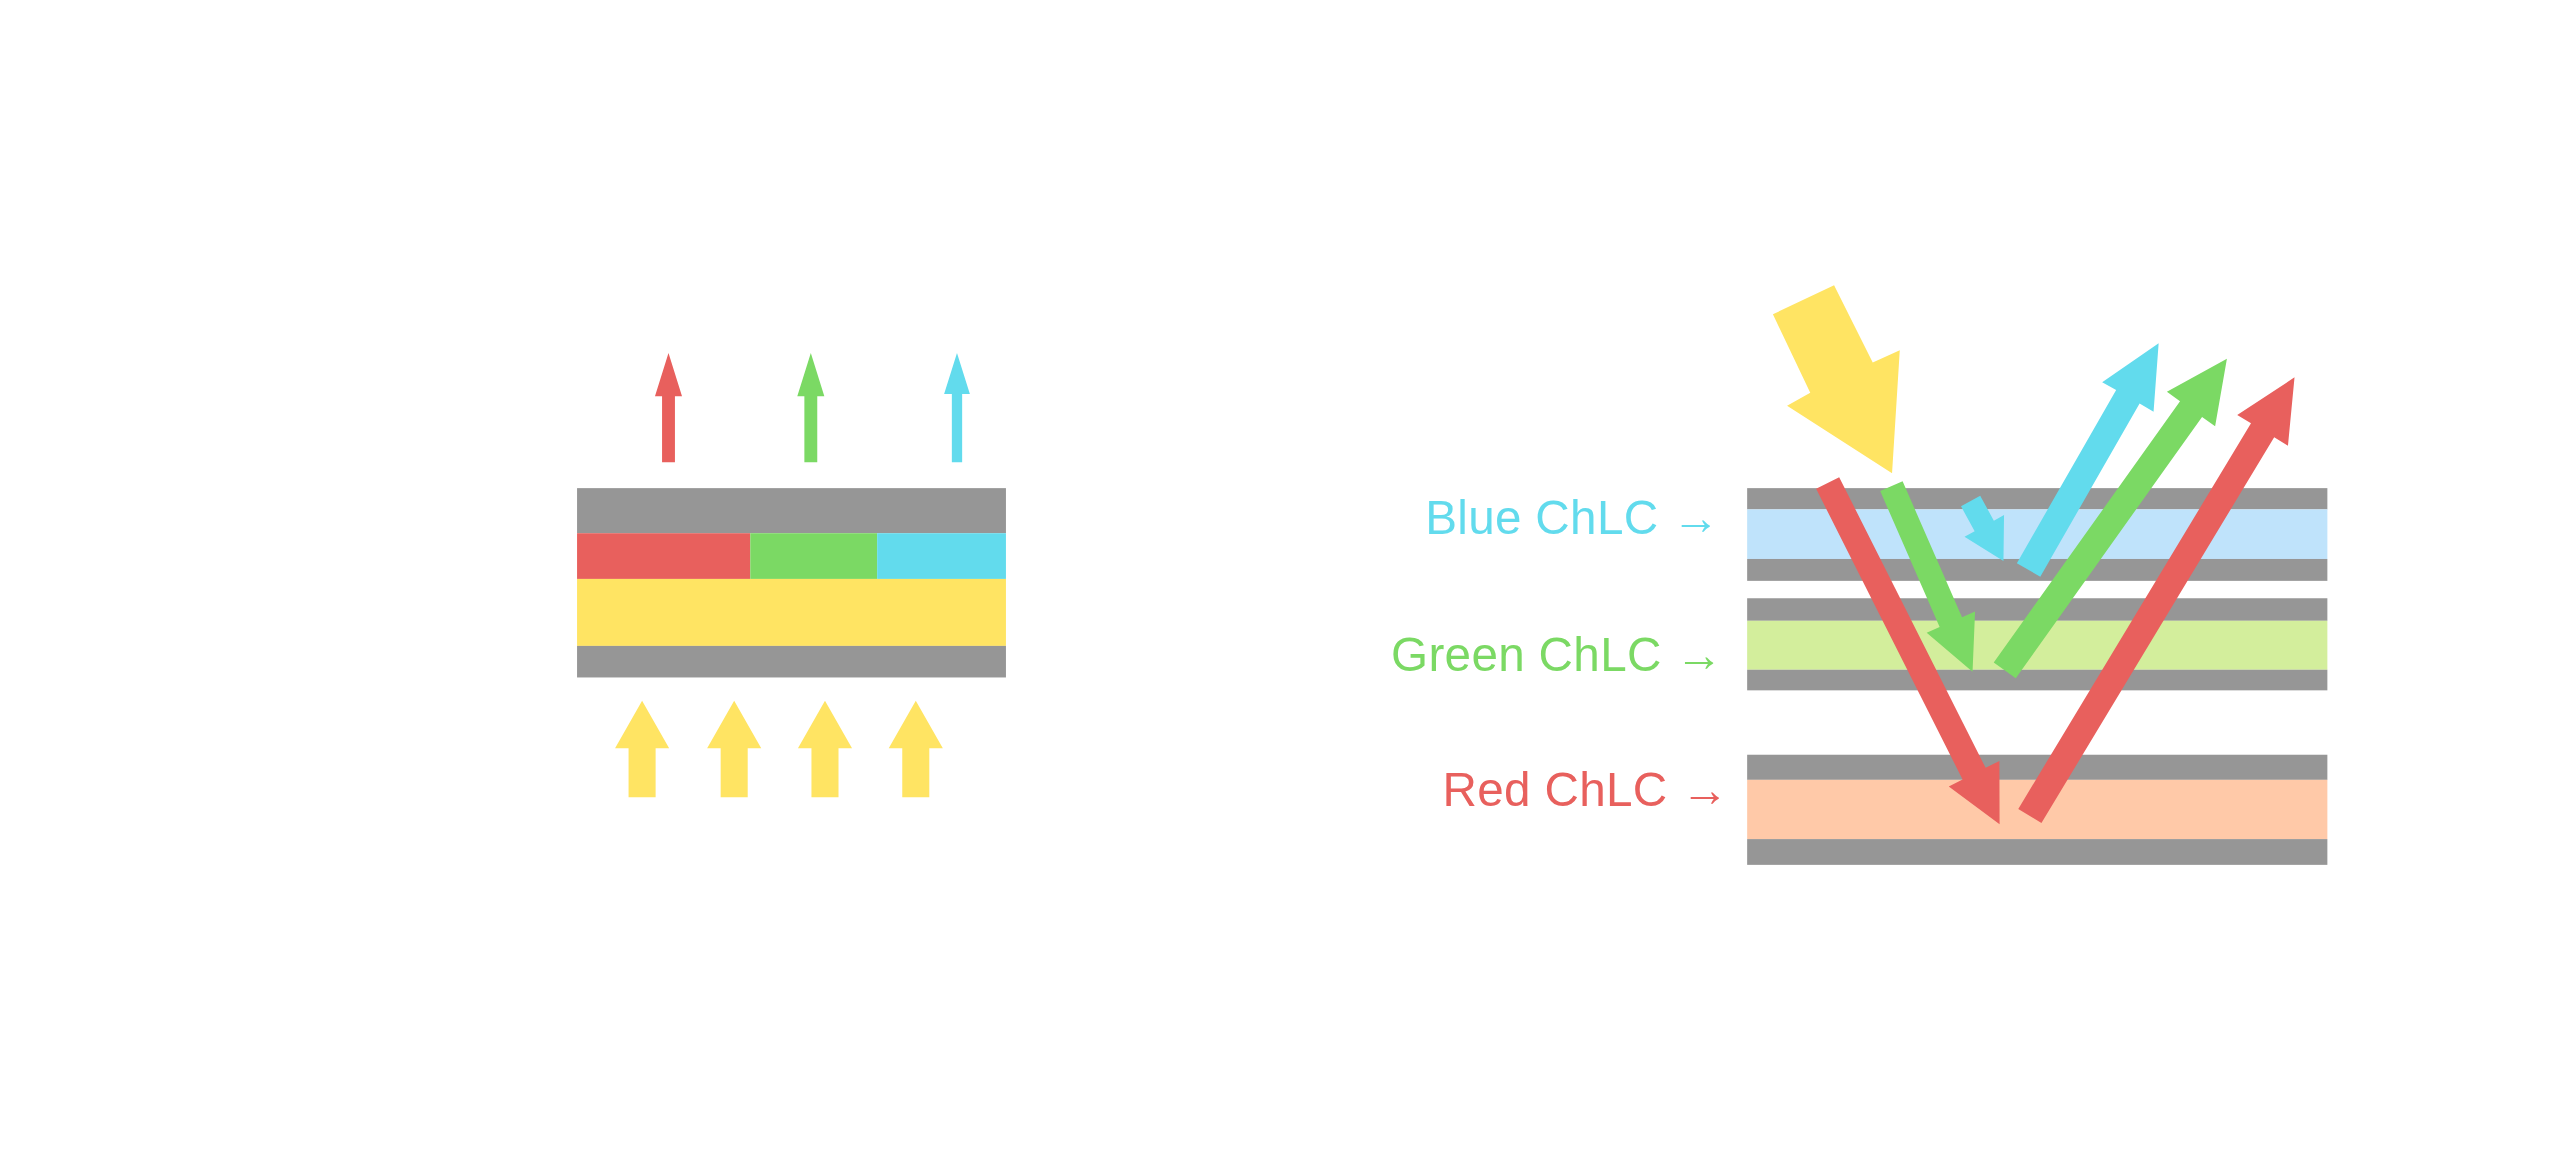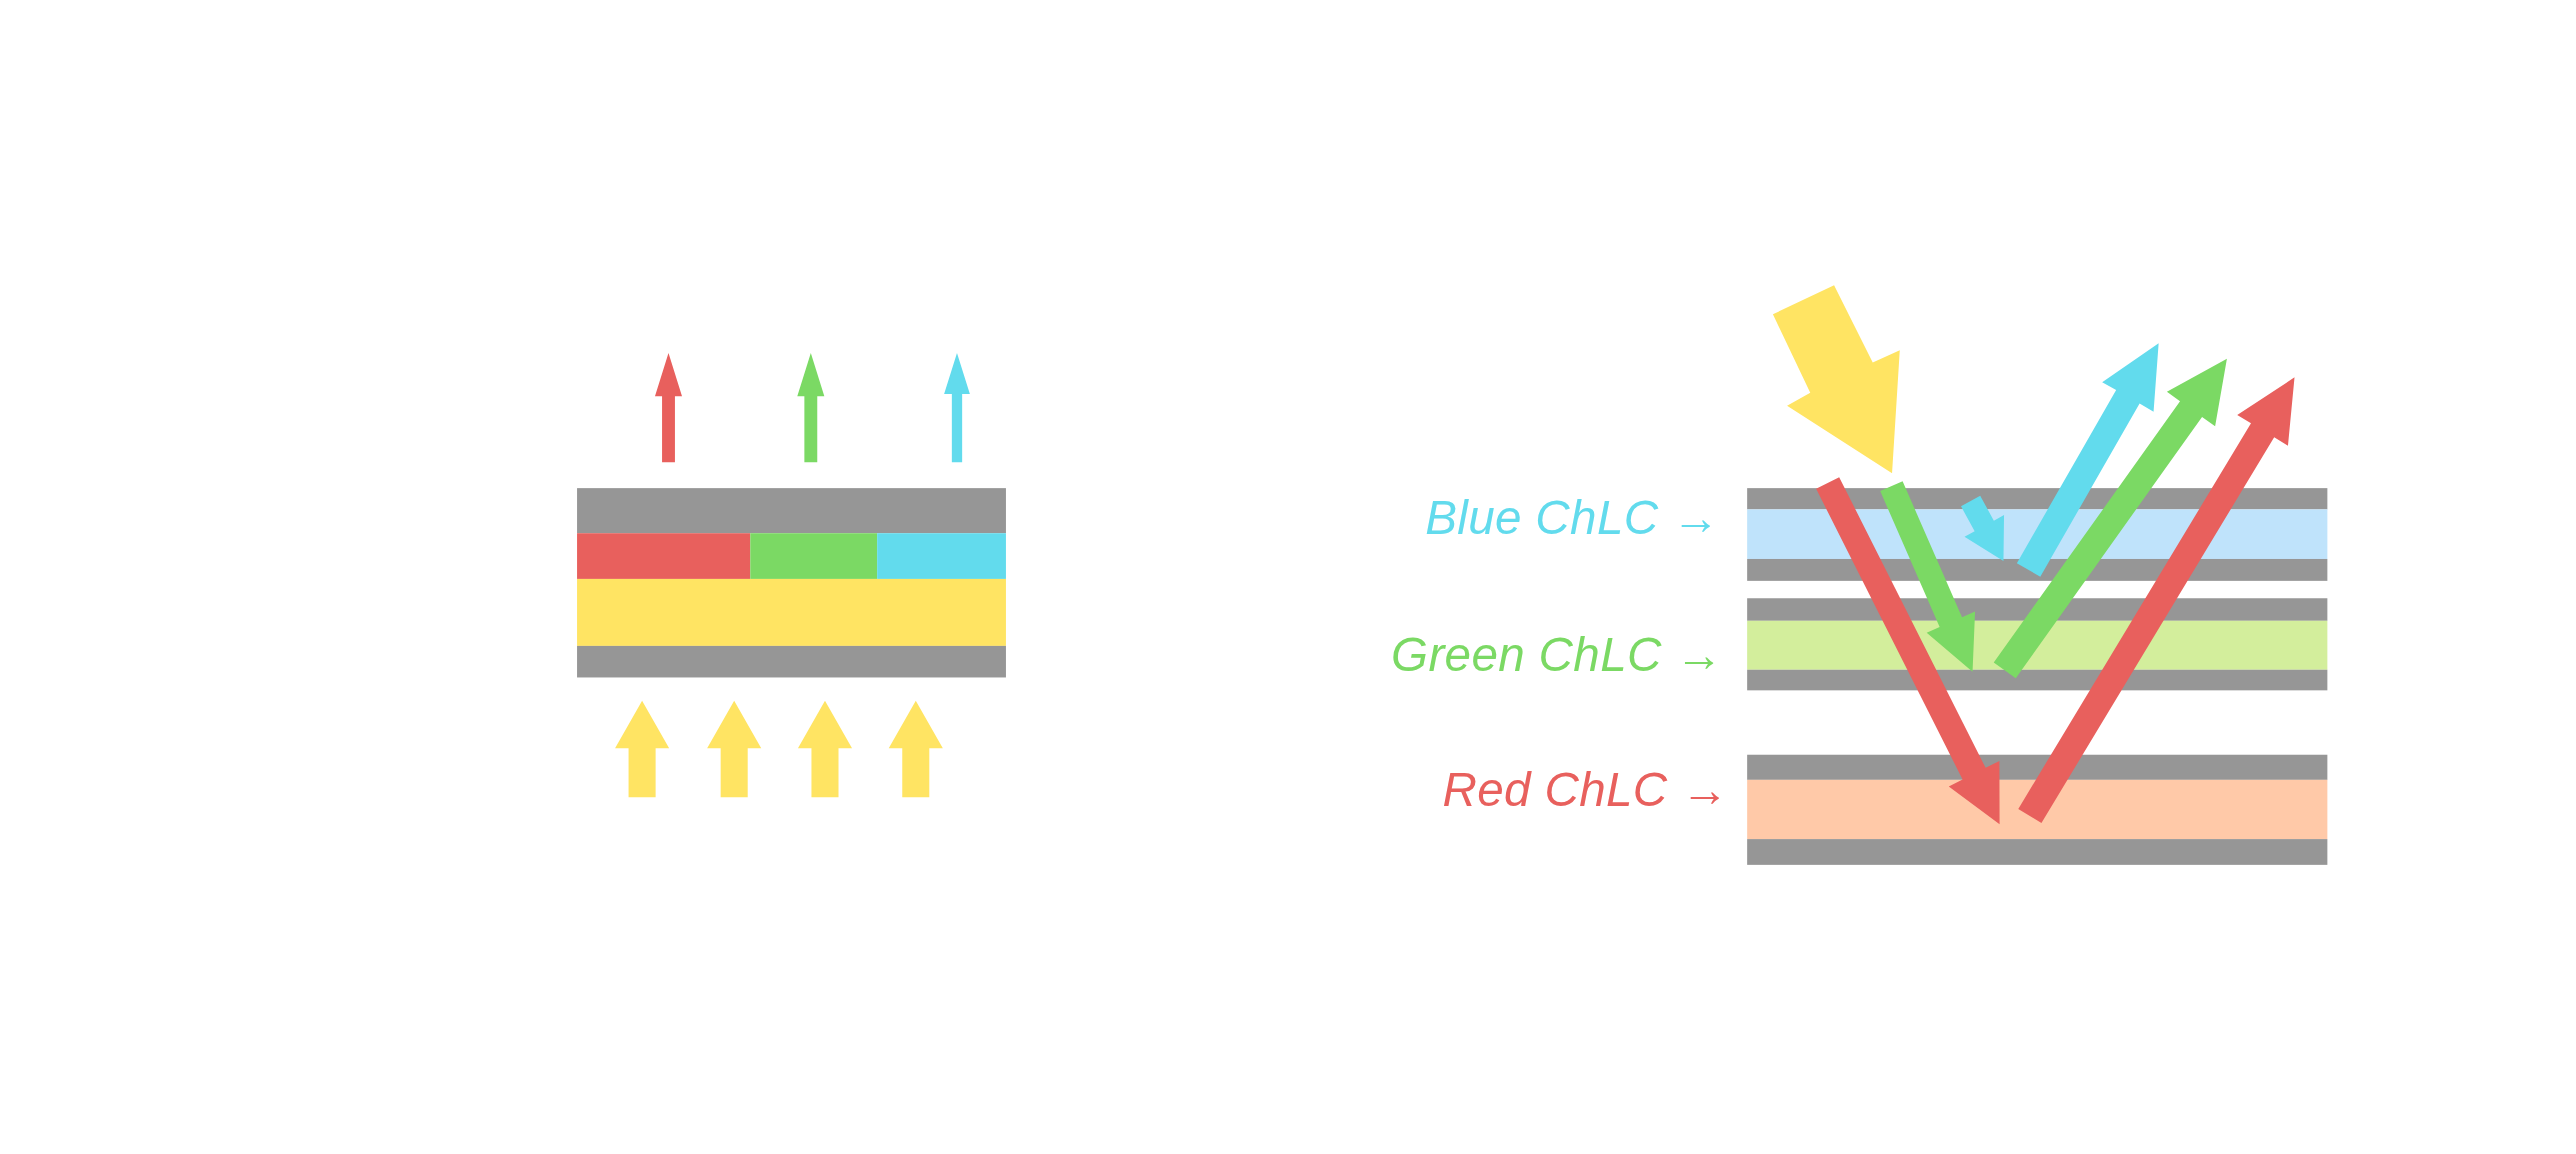--- a/index.html
+++ b/index.html
@@ -11,21 +11,20 @@
     width: 2576px;
     height: 1154px;
     overflow: hidden;
     font-family: "Liberation Sans", sans-serif;
   }
   #figure {
     position: relative;
     width: 2124px;
     height: 1154px;
     background: #ffffff;
-    font-style: italic;
   }
   #figure svg {
     position: absolute;
     left: 0;
     top: 0;
     width: 2576px;
     height: 1154px;
   }
   .layer-label {
     font-family: "Liberation Sans", sans-serif;

